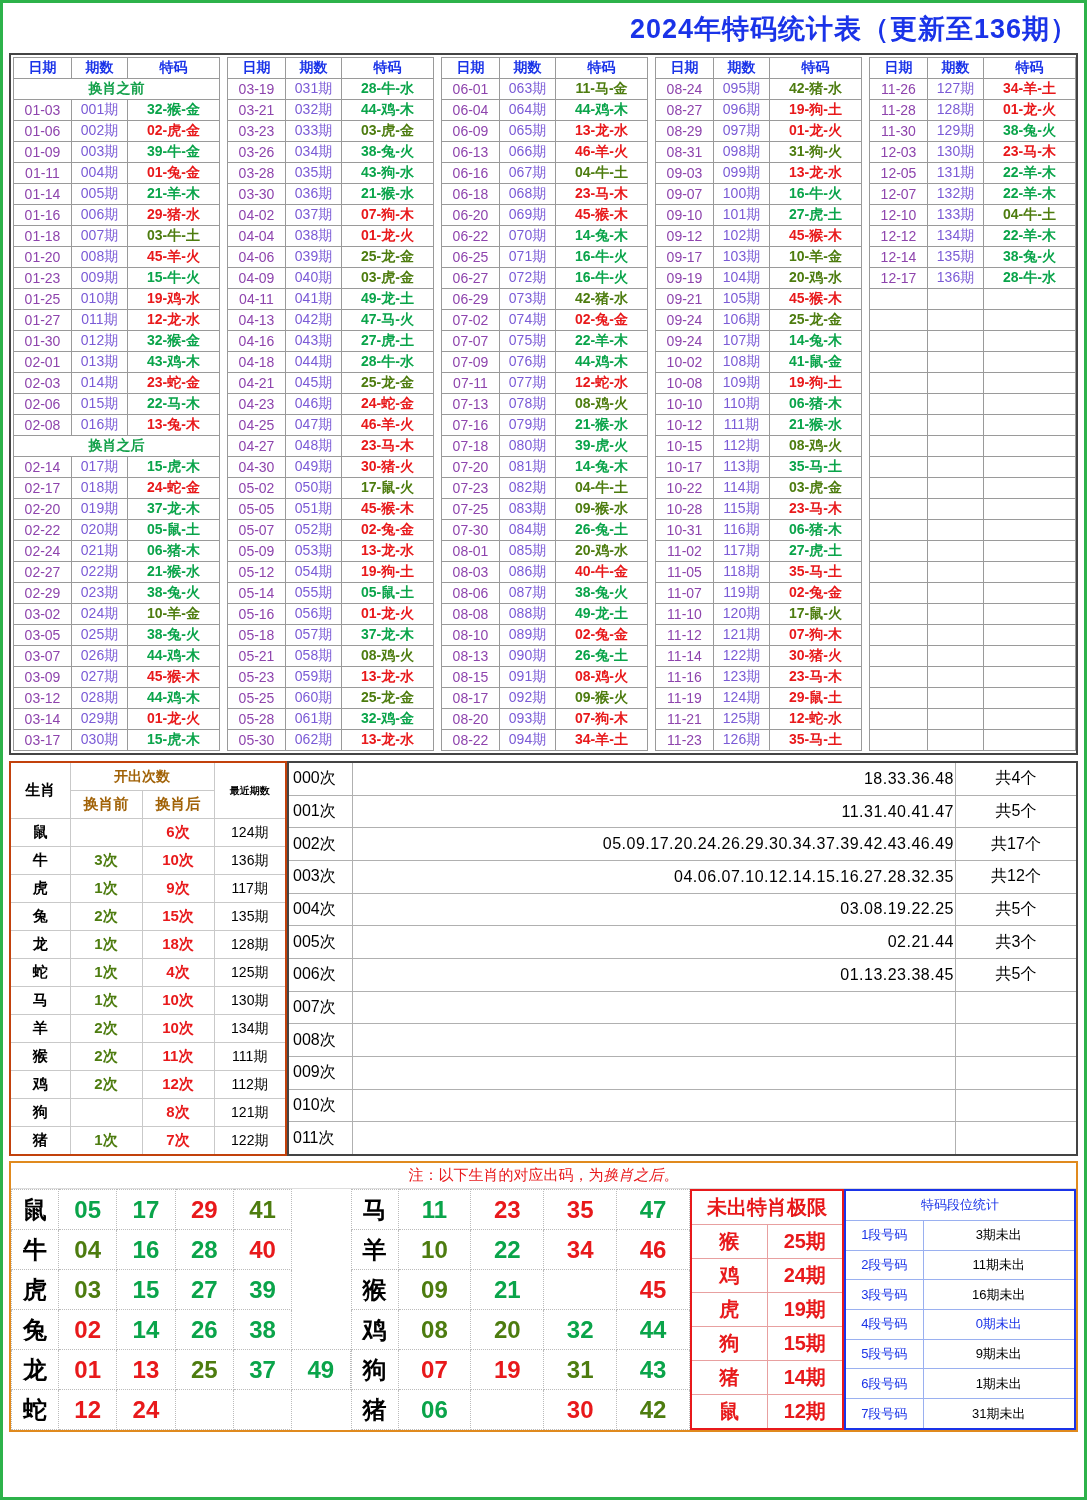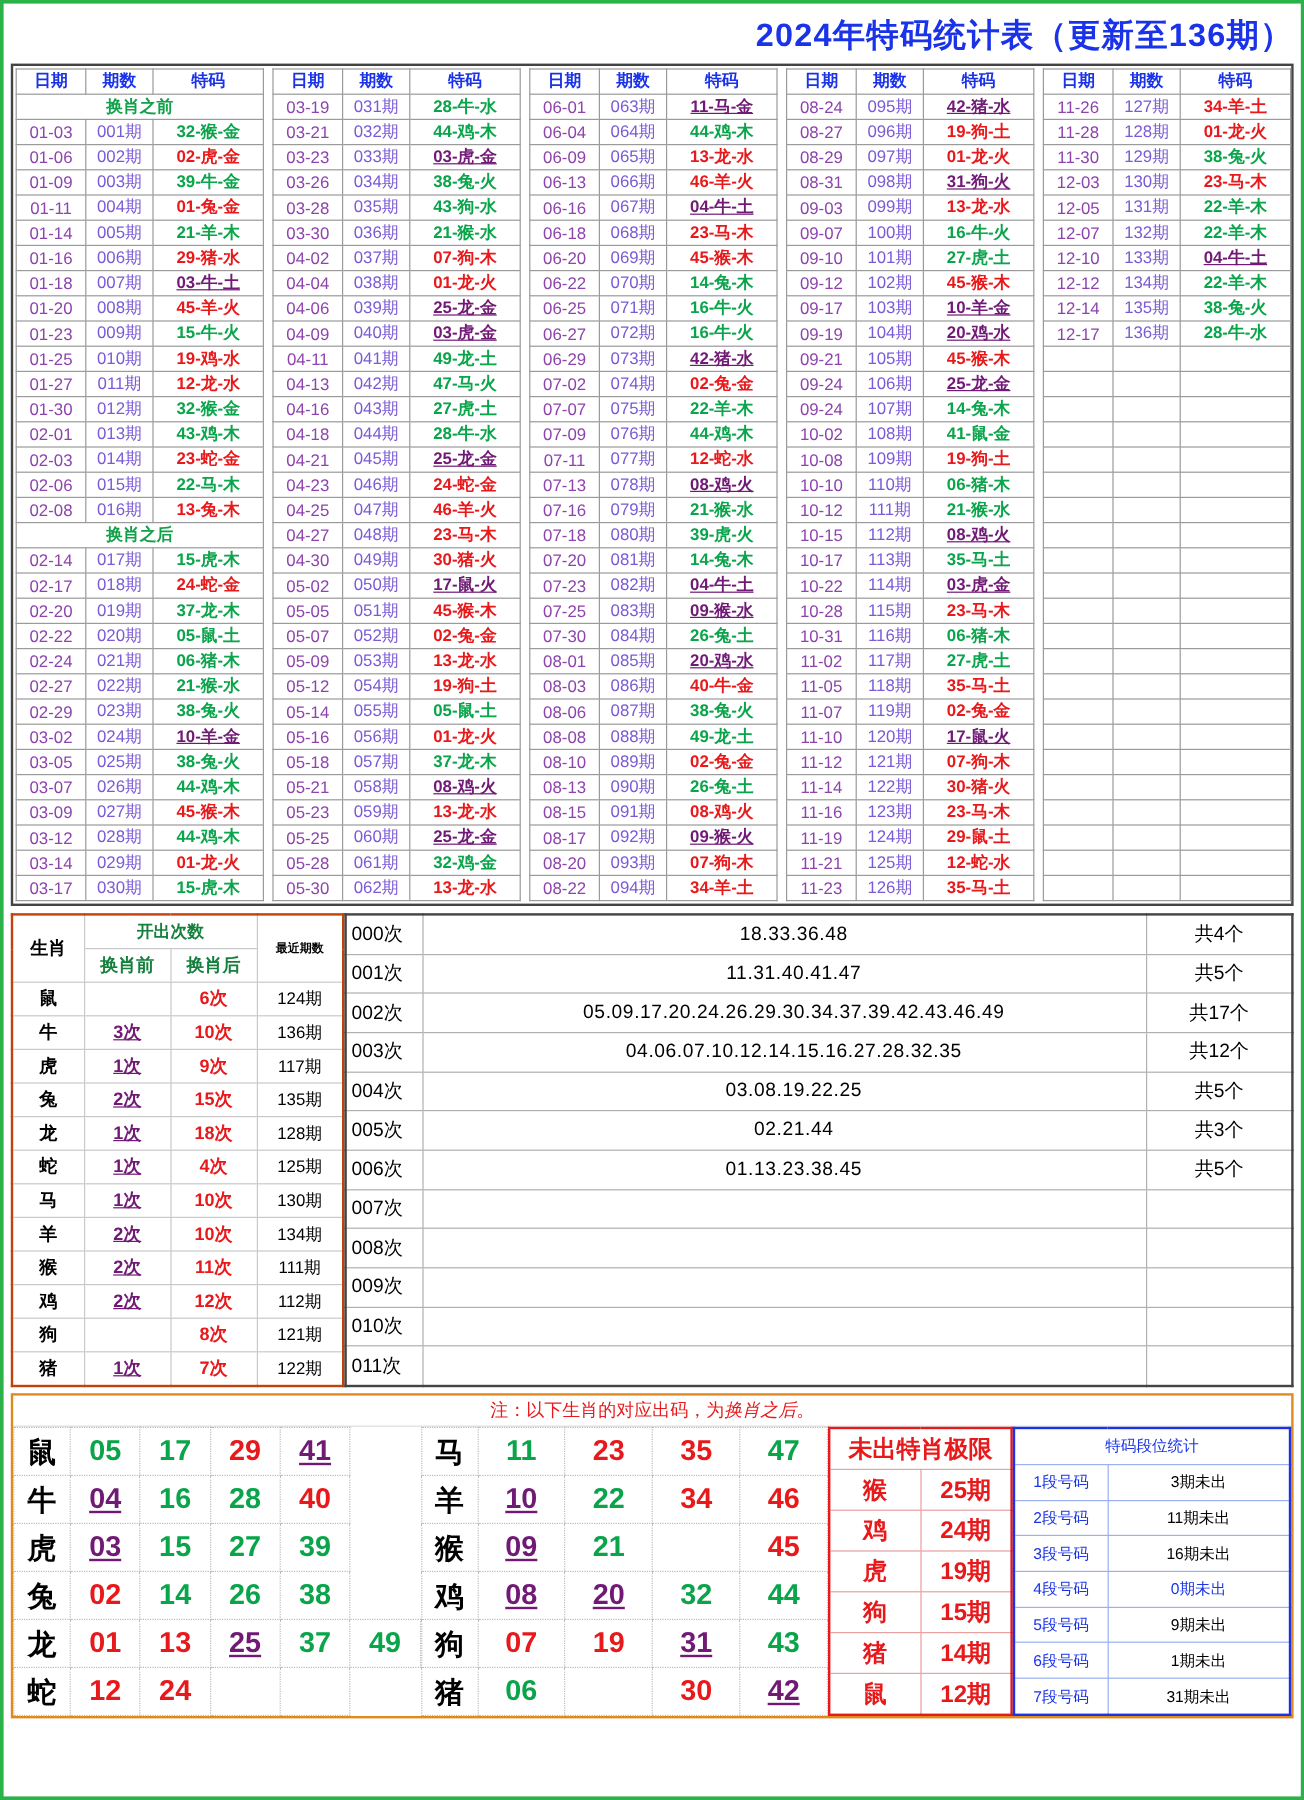--- a/index.html
+++ b/index.html
@@ -52,57 +52,57 @@
     background:#fff;
   }
   .sep{border:none !important;width:10px;background:#fff;}
   .date{color:#8e44ad;font-size:13px;}
   .issue{color:#7a5ad6;font-size:13px;}
   .code{font-size:14px;font-weight:bold;}
   .banner{
     font-weight:bold;color:#13a04a;font-size:14px;
   }
   .c-red{color:#e8191b;}
-  .c-blue{color:#701a75;text-decoration:underline;}
+  .c-blue{color:#4d7c0f;}
   .c-green{color:#0aa44a;}
   
   .mid{
     display:flex;
     margin-top:6px;
     gap:0;
   }
   table.zodiac{
     border-collapse:collapse;
     table-layout:fixed;
     width:276px;
     border:2px solid #c2410c;
   }
   table.zodiac td,table.zodiac th{
     border:1px solid #c9c9c9;
     font-size:15px;
     text-align:center;
     height:25px;
   }
   .zh{font-weight:bold;font-size:16px;color:#000;}
-  .zsub{font-size:12px;font-weight:bold;color:#15803d;}
+  .zsub{font-size:12px;font-weight:bold;color:#a16207;}
   .zcnt{font-size:13px;font-weight:bold;}
   .zlabel{font-weight:bold;font-size:17px;color:#000;}
   table.freq{
     border-collapse:collapse;
     table-layout:fixed;
     flex:1;
     border:2px solid #444;
   }
   table.freq td{
     border:1px solid #b0b0b0;
     height:25px;
     font-size:16px;
   }
   .fk{width:58px;font-size:14px;text-align:left;padding-left:4px;}
-  .fv{text-align:center;padding-left:16px;font-size:20px;letter-spacing:0.5px;}
+  .fv{text-align:right;padding-left:16px;font-size:20px;letter-spacing:0.5px;}
   .fc{width:118px;text-align:center;font-size:18px;}
   
   .bottom{
     margin-top:5px;
     border:2px solid #e08a1e;
     display:flex;
     flex-direction:column;
   }
   .note{
     text-align:center;

